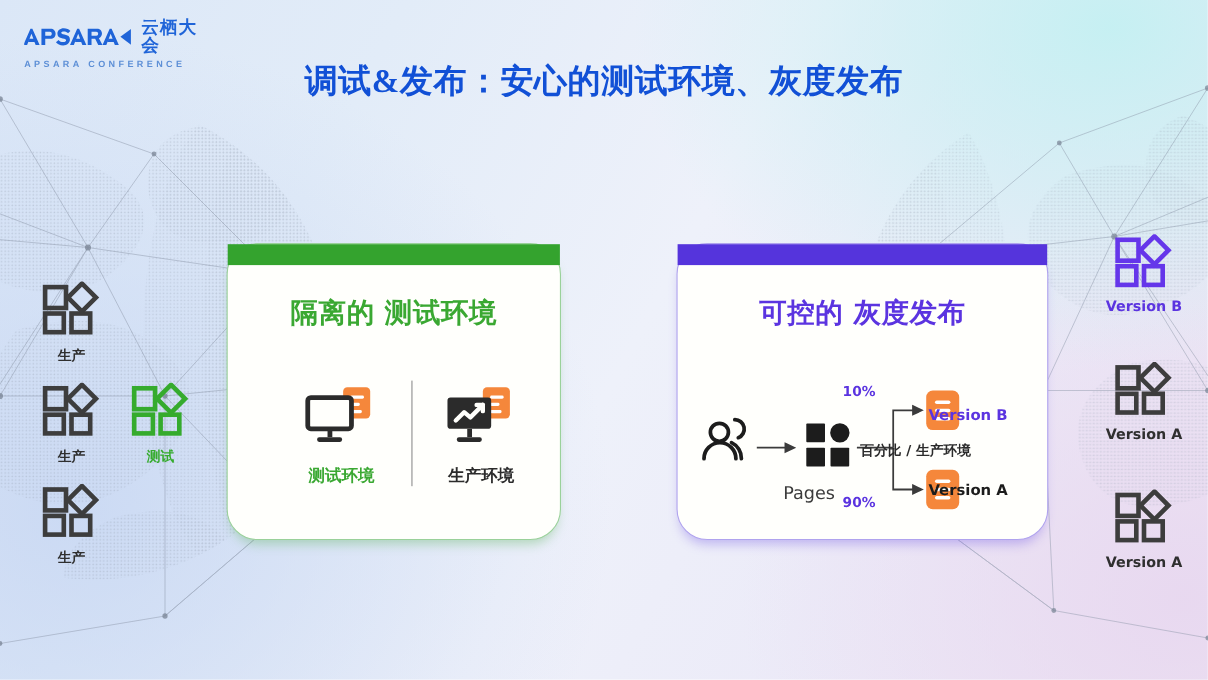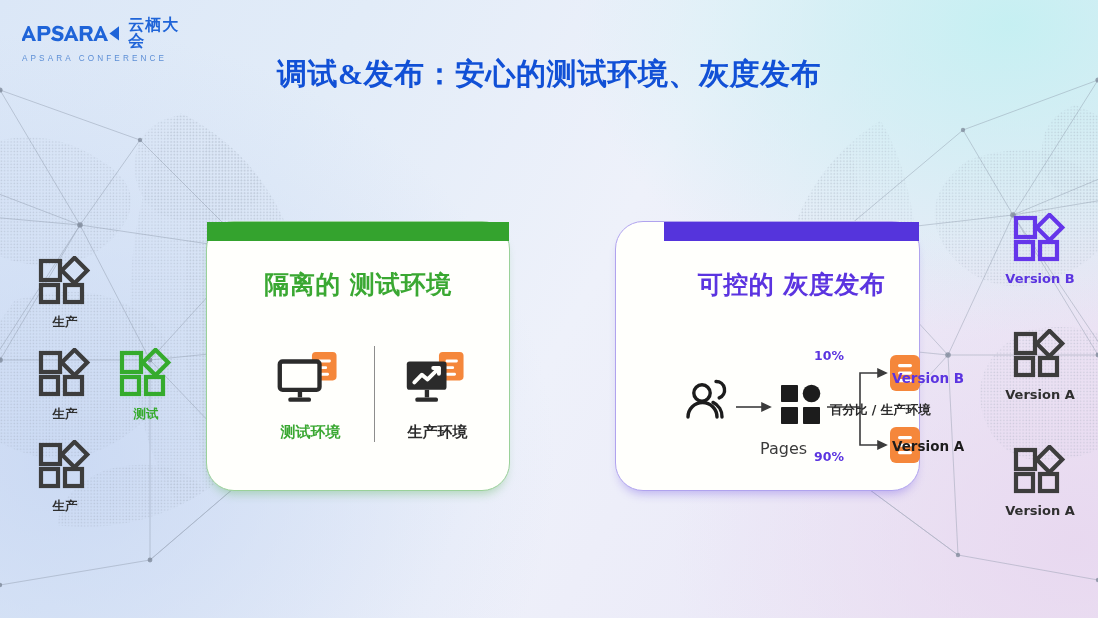--- a/index.html
+++ b/index.html
@@ -27,21 +27,21 @@
   
   #logo { position: absolute; left: 22px; top: 17px; width: 170px; }
   .logo-row { display: flex; align-items: center; gap: 9px; }
   .logo-mark { height: 21px; display: block; }
   .logo-cn {
     font-size: 16px; font-weight: 700; color: #1f64d8; letter-spacing: 1px;
     font-family: "DejaVu Sans", sans-serif; line-height: 1;
   }
   .logo-sub {
     margin-top: 5px; font-size: 8.2px; letter-spacing: 3.1px;
-    color: #5d8fd6; font-weight: 400;
+    color: #5d8fd6; font-weight: 700;
   }
 
   
   #title {
     position: absolute; top: 54px; left: 0; width: 100%;
     text-align: center;
     font-family: Liberation Serif, serif;
     font-size: 30px; font-weight: 700; color: #1150d6;
     letter-spacing: 0.5px;
   }
@@ -51,21 +51,21 @@
     font-size: 19px; color: #4a5a70; font-weight: 400;
   }
 
   
   .card {
     position: absolute; top: 221px; width: 304px; height: 270px;
     background: #fffffc;
     display: flex; flex-direction: column; border-radius: 28px;
   }
   .card-left  { left: 206px; border: 1px solid #9ad19a; box-shadow: 0 7px 10px -4px rgba(96,180,96,0.40); }
-  .card-right { left: 615px; width: 305px; border: 1px solid #b0a3ee; box-shadow: 0 7px 10px -4px rgba(120,95,230,0.40); padding-left: 48px; }
+  .card-right { left: 615px; width: 338px; border: 1px solid #b0a3ee; box-shadow: 0 7px 10px -4px rgba(120,95,230,0.40); }
   .card-bar { height: 19px; flex: 0 0 19px; }
   .card-bar.green  { background: #34a32e; }
   .card-bar.purple { background: #5534dc; }
   .card-body { flex: 1; position: relative; }
   .card-title {
     text-align: center; margin-top: 27px;
     font-family: "DejaVu Sans", sans-serif;
     font-size: 25px; font-weight: 700; letter-spacing: 0.5px;
   }
   .card-title.green  { color: #3aa832; }

